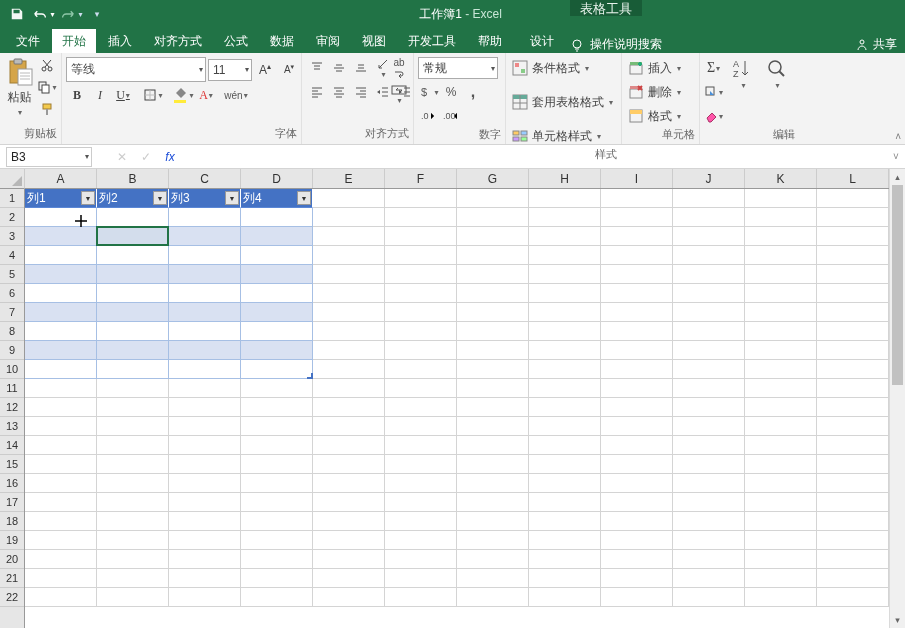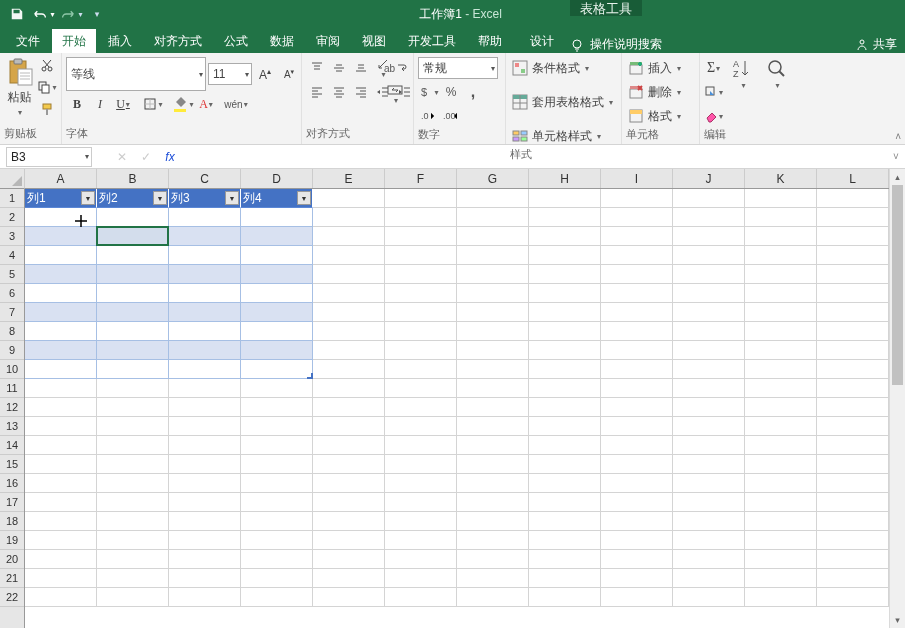--- a/index.html
+++ b/index.html
@@ -24,32 +24,32 @@
 .tab.file { background: #217346; }
 .tab.active { background: #fff; color: #217346; }
 .tab.context { color: #fff; }
 .tell-me { display: flex; align-items: center; gap: 6px; margin-left: 4px; }
 .share { position: absolute; right: 8px; display: flex; align-items: center; gap: 4px; }
 
 
 .ribbon { height: 92px; background: #f3f3f3; border-bottom: 1px solid #d4d4d4; display: flex; }
 .group { border-right: 1px solid #e1e1e1; display: flex; flex-direction: column; padding: 2px 4px; position: relative; }
 .group-body { flex: 1; display: flex; align-items: flex-start; }
-.group-label { text-align: left; font-size: 11px; color: #666; height: 16px; position: relative; }
+.group-label { text-align: right; font-size: 11px; color: #666; height: 16px; position: relative; }
 
 .clip { width: 62px; }
 .clip-body { display: flex; }
 .paste-big { width: 36px; display: flex; flex-direction: column; align-items: center; gap: 2px; padding-top: 2px; }
 .clip-side { display: flex; flex-direction: column; gap: 2px; margin-left: 2px; }
 .smallbtn { width: 20px; height: 20px; display: flex; align-items: center; justify-content: center; }
 
 .font { width: 240px; }
 .font-body { display: flex; flex-direction: column; gap: 2px; padding-top: 2px; width: 100%; }
 .font-row1 { display: flex; align-items: center; gap: 2px; }
-.font-name { width: 140px; height: 34px; border: 1px solid #ababab; background: #fff; display: flex; align-items: center; padding: 0 16px 0 4px; position: relative; font-size: 12px; color: #444; }
+.font-name { width: 140px; height: 25px; border: 1px solid #ababab; background: #fff; display: flex; align-items: center; padding: 0 16px 0 4px; position: relative; font-size: 12px; color: #444; }
 .font-size { width: 44px; height: 22px; border: 1px solid #ababab; background: #fff; display: flex; align-items: center; padding: 0 14px 0 4px; position: relative; font-size: 12px; color: #444; }
 .combo-arrow { position: absolute; right: 2px; font-size: 8px; color: #555; }
 .font-row2 { display: flex; align-items: center; gap: 1px; }
 .fbtn { width: 22px; height: 22px; display: flex; align-items: center; justify-content: center; color: #444; }
 
 .align { width: 112px; }
 .align-body { display: flex; flex-direction: column; gap: 2px; padding-top: 2px; }
 .arow { display: flex; gap: 0px; }
 .abtn { width: 22px; height: 22px; display: flex; align-items: center; justify-content: center; color: #666; flex-direction: column; }
 
@@ -309,21 +309,21 @@
             </svg>
           </div>
         <div class="abtn">
             <svg width="14" height="14">
               <path stroke="#555" d="M6 3h6M6 7h6M6 11h6"></path>
               <path fill="#555" d="M1 5l3 2-3 2z"></path>
             </svg>
           </div>
       </div>
       <div class="arow" style="position:absolute;right:6px;top:4px;flex-direction:column;gap:4px">
-        <div class="abtn" style="flex-direction:row;width:auto;gap:2px">
+        <div class="abtn" style="flex-direction:column;width:auto;gap:2px">
             <span style="font-size:10px;color:#555">ab</span>
             <svg width="10" height="10">
               <path stroke="#555" fill="none" d="M1 2h6a2 2 0 010 4H5M5 6l2-2M5 6l2 2"></path>
             </svg>
           </div>
         <div class="abtn" style="width:auto">
             <svg width="16" height="12">
               <rect x="1" y="2" width="14" height="8" fill="none" stroke="#555"></rect>
               <path stroke="#555" d="M5 6h6M5 6l2-2M11 6l-2 2"></path>
             </svg>

